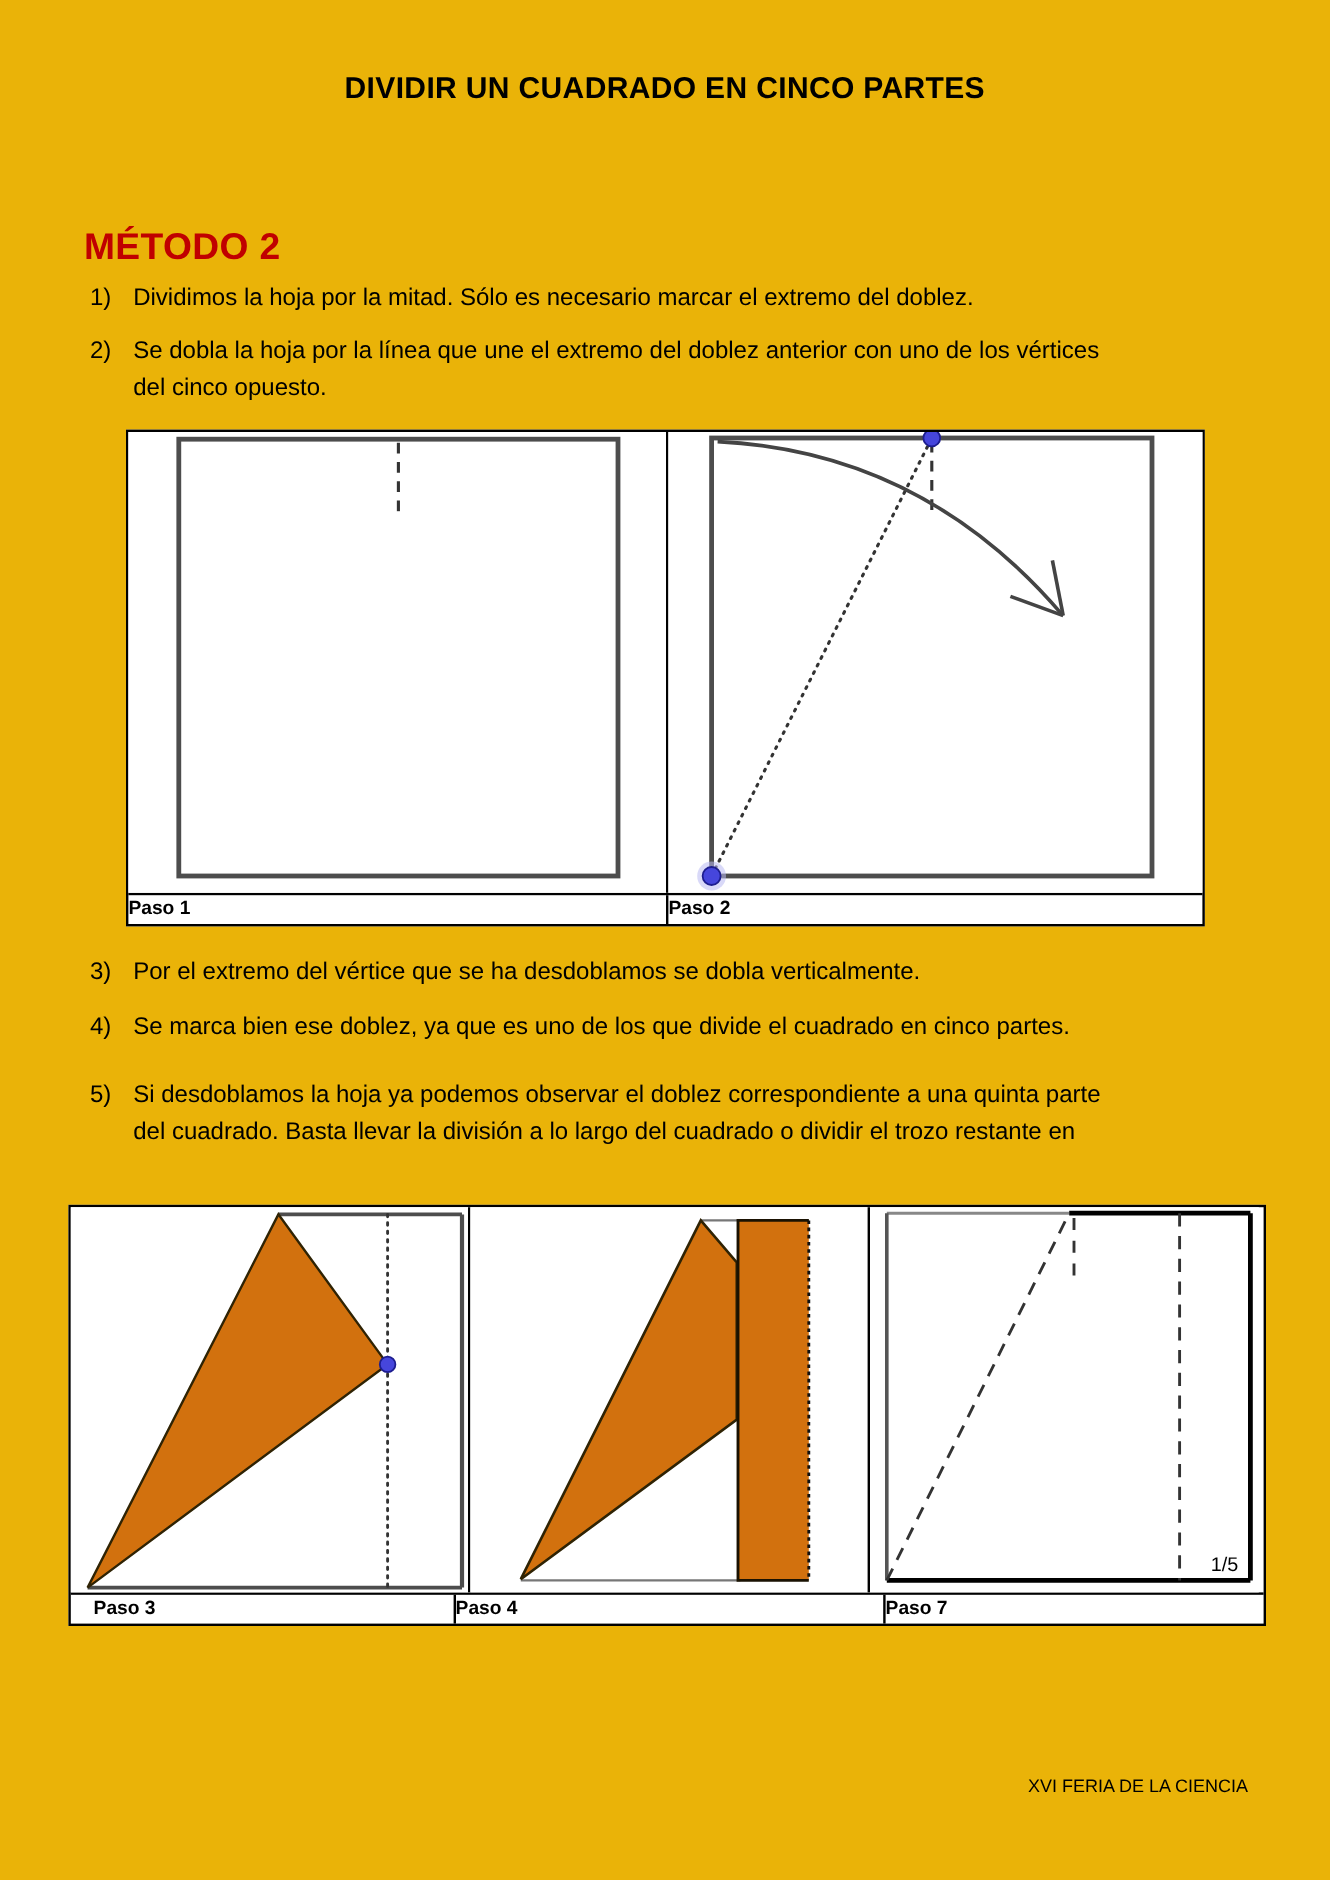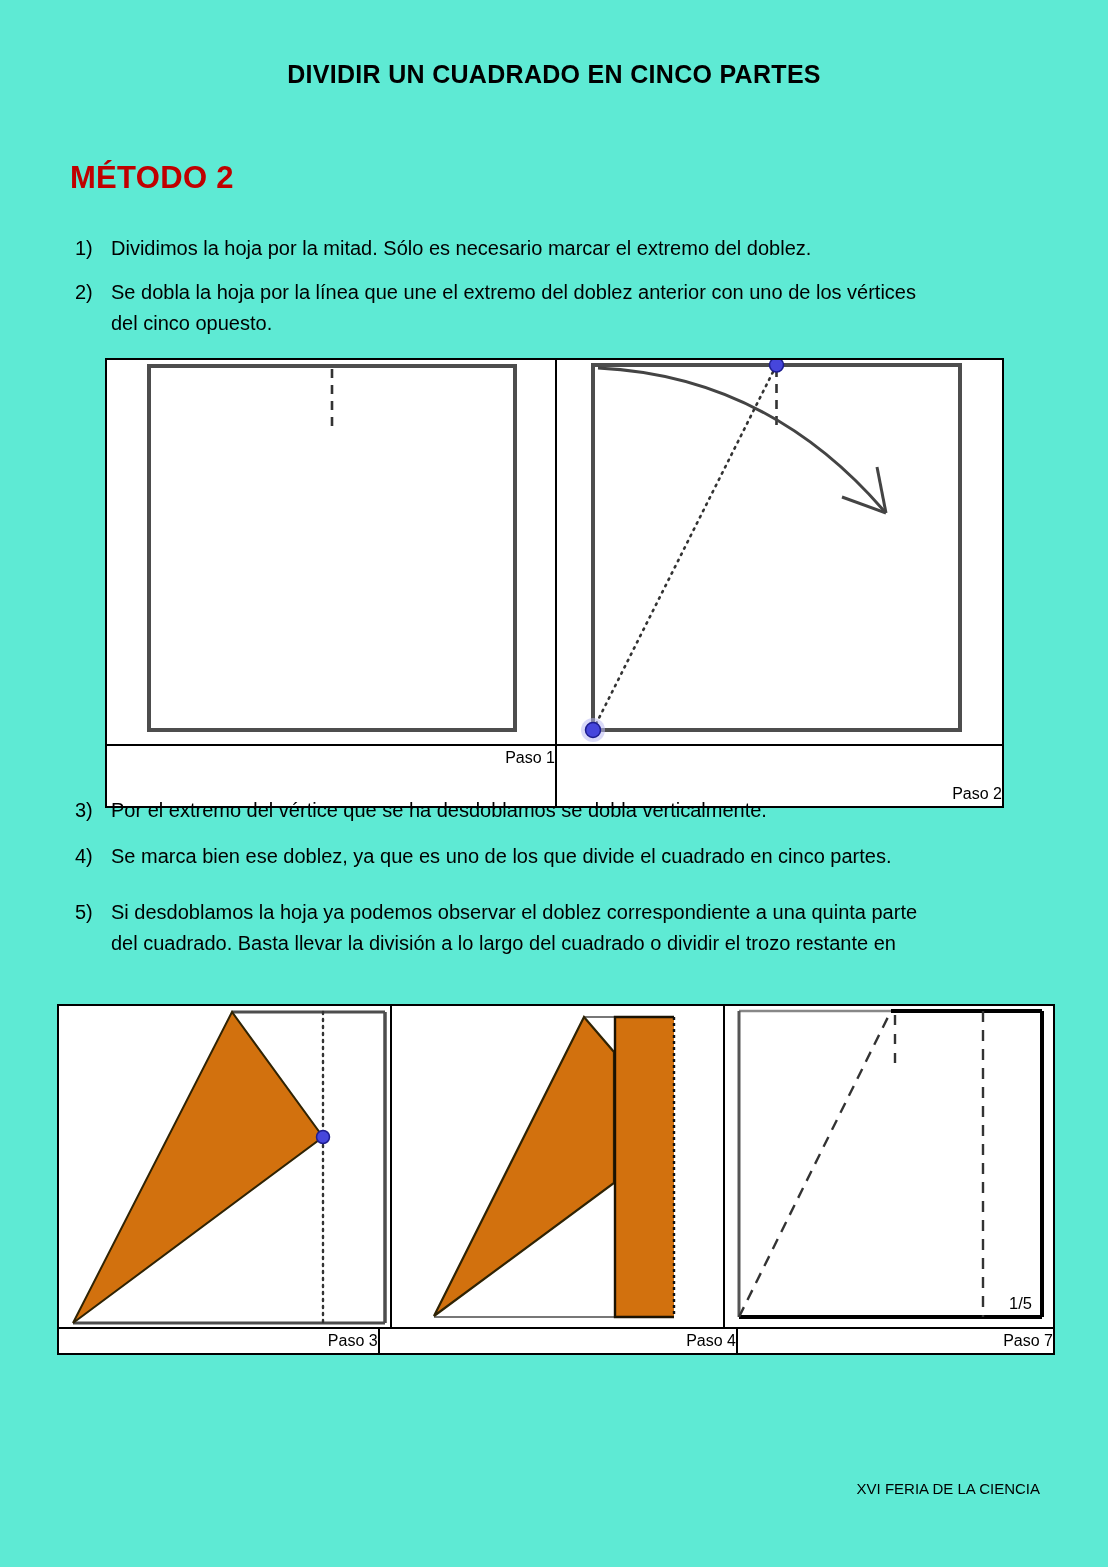--- a/index.html
+++ b/index.html
@@ -1,50 +1,50 @@
 <!DOCTYPE html>
 <html><head>
 <meta charset="utf-8">
 <style>
   * { margin:0; padding:0; box-sizing:border-box; }
   html,body { background:#ffffff; }
   .page {
-    position:relative; width:1108px; height:1567px; background:#5eead4;
+    position:relative; width:1108px; height:1567px; background:#eab308;
     font-family:"Liberation Sans", sans-serif; color:#000; overflow:hidden;
   }
   .doc-title {
     position:absolute; top:60px; left:0; width:100%;
     text-align:center; font-size:25px; font-weight:bold; letter-spacing:.3px;
   }
   .method-heading {
-    position:absolute; top:160px; left:70px;
+    position:absolute; top:188px; left:70px;
     font-size:31px; font-weight:bold; color:#C00000; letter-spacing:.3px;
   }
   .step { position:absolute; left:75px; display:flex; font-size:20px; line-height:31px; }
   .step .num { width:23px; flex:0 0 auto; }
   .step .txt { margin-left:13px; width:960px; }
   .footer-text { position:absolute; top:1480px; right:68px; font-size:15px; }
 
   .figtable { position:absolute; border:2px solid #000; background:#fff; }
   .figrow { display:flex; }
   .figcell { position:relative; background:#fff; border-right:2px solid #000; }
   .figcell.last { border-right:none; }
   .caprow { display:flex; border-top:2px solid #000; }
   .capcell {
-    border-right:2px solid #000; text-align:right; font-weight:normal;
+    border-right:2px solid #000; text-align:left; font-weight:bold;
     font-size:16px; line-height:21px; padding:1px 0 2px 0;
   }
   .capcell.last { border-right:none; }
   .figcell svg { display:block; }
 
   
   #tbl12 { left:105px; top:358px; width:899px; }
   #tbl12 .figcell { height:384px; }
   #c-p1 { width:450px; } #c-p2 { width:445px; }
-  #cap-p1 { width:450px; } #cap-p2 { width:445px;margin-top:36px; }
+  #cap-p1 { width:450px; } #cap-p2 { width:445px; }
 
   
   #tbl345 { left:57px; top:1004px; width:998px; }
   #tbl345 .figcell { height:321px; }
   #c-p3 { width:333px; } #c-p4 { width:333px; } #c-p5 { width:324px; }
   #cap-p3 { width:333px;padding-left:19px; } #cap-p4 { width:373px; } #cap-p5 { width:328px; }
 </style>
 </head>
 <body>
 

